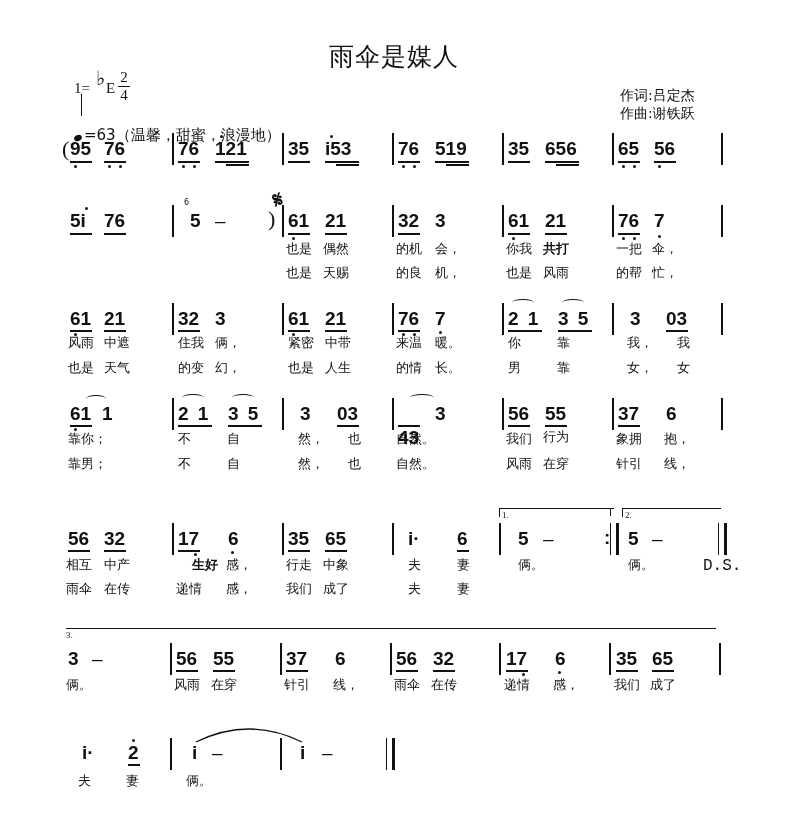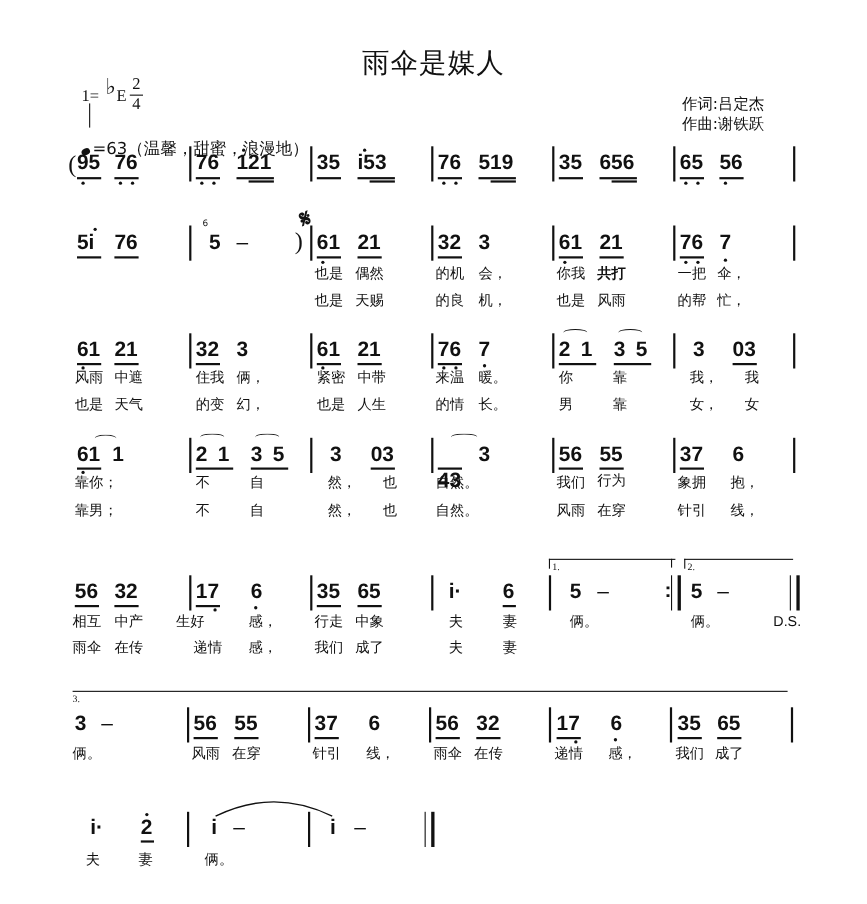--- a/index.html
+++ b/index.html
@@ -17,21 +17,21 @@
   .credits{left:620px;top:86px;font-size:14px;line-height:18px;}
   .note-text{font-family:"Liberation Sans",sans-serif;font-weight:bold;font-size:19px;}
   .lyr{font-size:13px;white-space:nowrap;}
   .bar{width:1.5px;background:#111;}
   .dbar{width:5px;border-left:1.5px solid #111;border-right:3px solid #111;}
   .ul{height:1.5px;background:#111;}
   .dot{width:3px;height:3px;background:#111;border-radius:50%;}
   .slur{border-top:1.5px solid #111;border-radius:50% 50% 0 0;height:6px;}
   .volta{border-top:1.2px solid #111;border-left:1.2px solid #111;height:8px;font-size:9px;font-family:"Liberation Serif",serif;padding-left:2px;line-height:12px;}
   .vline{height:1px;background:#111;}
-  .ds{font-family:Liberation Sans, sans-serif;font-size:13px;}
+  .ds{font-family:Liberation Mono, monospace;font-size:16px;}
   .segno{font-family:"DejaVu Serif",serif;font-size:22px;font-weight:bold;transform:rotate(-20deg);}
 </style>
 </head>
 <body>
 
 <div class="abs title">雨伞是媒人</div>
 <div class="abs key">1=</div>
 <div class="abs flat">♭</div>
 <div class="abs keyE">E</div>
 <div class="abs tsig">
@@ -303,21 +303,21 @@
   <span class="abs note-text" style="left:604px;top:527px;">:</span>
   <div class="abs dbar" style="left:610px;top:523px;height:32px;"></div>
   <div class="abs volta" style="left:622px;top:508px;width:96px;">2.</div>
   <span class="abs note-text" style="left:628px;top:528px;">5</span>
   <span class="abs note-text" style="left:652px;top:528px;font-weight:normal;">–</span>
   <div class="abs dbar" style="left:718px;top:523px;height:32px;"></div>
   <span class="abs ds" style="left:703px;top:557px;">D.S.</span>
 
   <span class="abs lyr" style="left:66px;top:556px;">相互</span>
   <span class="abs lyr" style="left:104px;top:556px;">中产</span>
-  <span class="abs lyr" style="left:160px;top:556px;">生好</span>
+  <span class="abs lyr" style="left:192px;top:556px;font-weight:bold;">生好</span>
   <span class="abs lyr" style="left:226px;top:556px;">感，</span>
   <span class="abs lyr" style="left:286px;top:556px;">行走</span>
   <span class="abs lyr" style="left:323px;top:556px;">中象</span>
   <span class="abs lyr" style="left:408px;top:556px;">夫</span>
   <span class="abs lyr" style="left:457px;top:556px;">妻</span>
   <span class="abs lyr" style="left:518px;top:556px;">俩。</span>
   <span class="abs lyr" style="left:628px;top:556px;">俩。</span>
 
   <span class="abs lyr" style="left:66px;top:580px;">雨伞</span>
   <span class="abs lyr" style="left:104px;top:580px;">在传</span>

